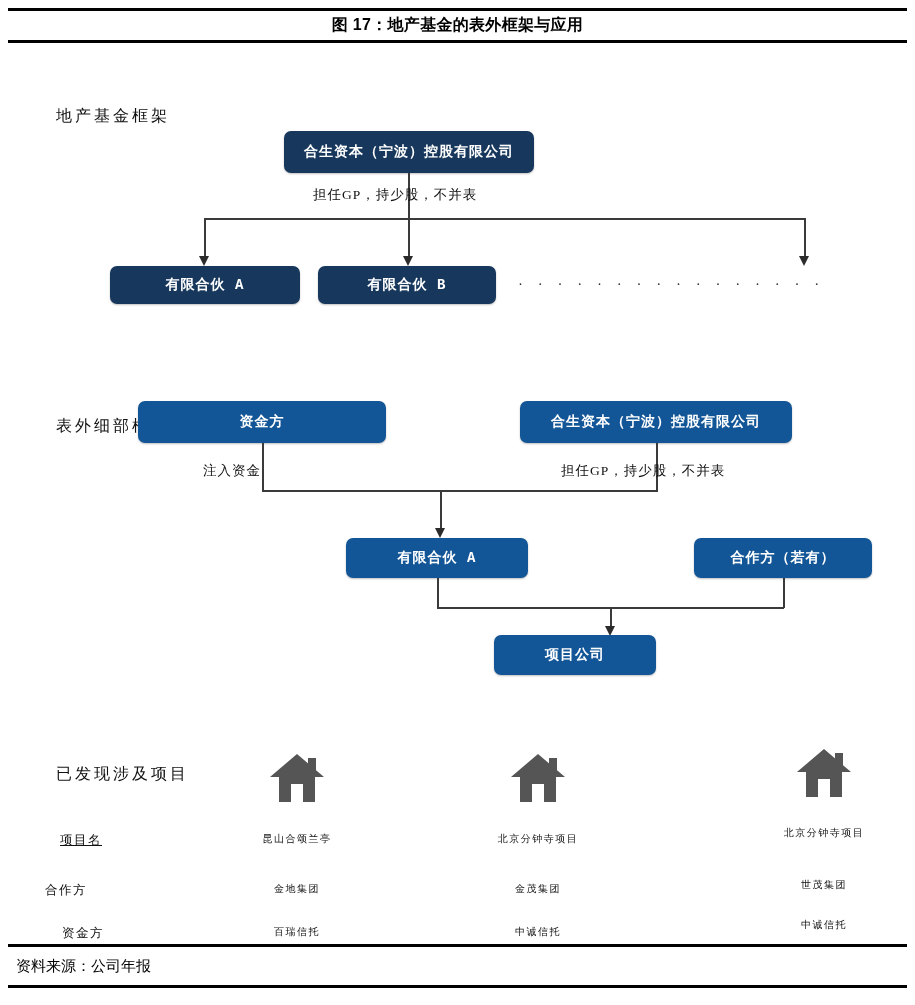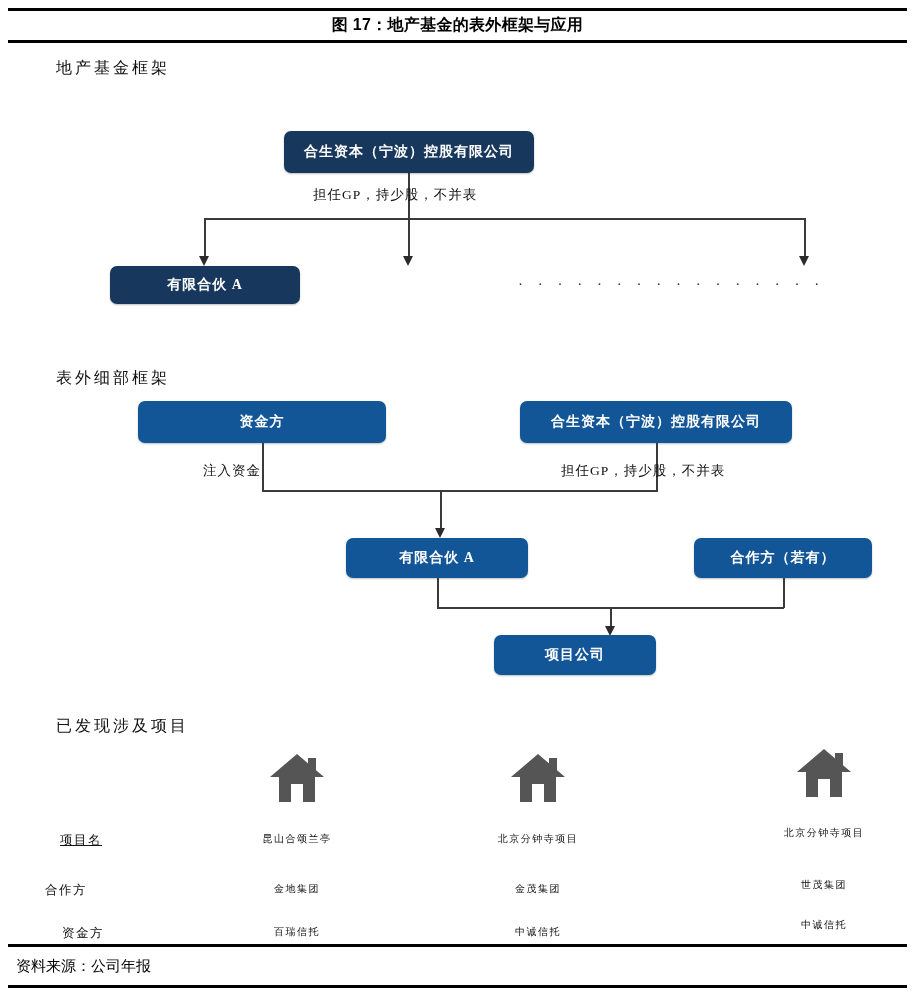--- a/index.html
+++ b/index.html
@@ -20,33 +20,33 @@
     position:absolute;left:8px;top:12px;width:899px;height:27px;
     display:flex;align-items:center;justify-content:center;
     font-family:"Liberation Sans","DejaVu Sans",sans-serif;
     font-weight:bold;font-size:16px;letter-spacing:.3px;color:#000;
   }
 
   
   .sec-label{
     position:absolute;
     font-family:"Liberation Serif","DejaVu Serif",serif;
-    font-size:16px;color:#111;letter-spacing:3px;white-space:nowrap;
+    font-size:16px;color:#111;letter-spacing:3px;white-space:nowrap;margin-top:48px;
   }
   #sec1{left:56px;top:58px;}
   #sec2{left:56px;top:368px;}
   #sec3{left:56px;top:716px;}
 
   
   .node{
     position:absolute;
     display:flex;align-items:center;justify-content:center;
     border-radius:7px;
     color:#fff;
-    font-family:Liberation Serif, serif;
+    font-family:Liberation Mono, monospace;
     font-weight:bold;font-size:14px;letter-spacing:1px;
     white-space:nowrap;
     box-shadow:0 1px 2px rgba(0,0,0,.25);
   }
   .node.navy{background:#17385c;}
   .node.blue{background:#135697;}
 
   
   .ln{position:absolute;background:#3a3a3a;}
   .ln.v{width:1.6px;}
@@ -113,20 +113,21 @@
   <div class="ln v" style="left:204px;top:218px;height:44px;"></div>
   <div class="arrow" style="left:199px;top:256px;"></div>
 
   <div class="ln v" style="left:408px;top:218px;height:44px;"></div>
   <div class="arrow" style="left:403px;top:256px;"></div>
 
   <div class="ln v" style="left:804px;top:218px;height:44px;"></div>
   <div class="arrow" style="left:799px;top:256px;"></div>
 
   <div class="node navy" style="left:110px;top:266px;width:190px;height:38px;">有限合伙 A</div>
+  <div class="node navy" style="left:318px;top:266px;width:178px;height:38px;">有限合伙 B</div>
   <div class="dots" style="left:518px;top:276px;">· · · · · · · · · · · · · · · ·</div>
 
   <div class="sec-label" id="sec2">表外细部框架</div>
 
   <div class="node blue" style="left:138px;top:401px;width:248px;height:42px;">资金方</div>
   <div class="node blue" style="left:520px;top:401px;width:272px;height:42px;">合生资本（宁波）控股有限公司</div>
 
   <div class="ln v" style="left:262px;top:443px;height:48px;"></div>
   <div class="edge-label" style="left:203px;top:462px;">注入资金</div>
 

